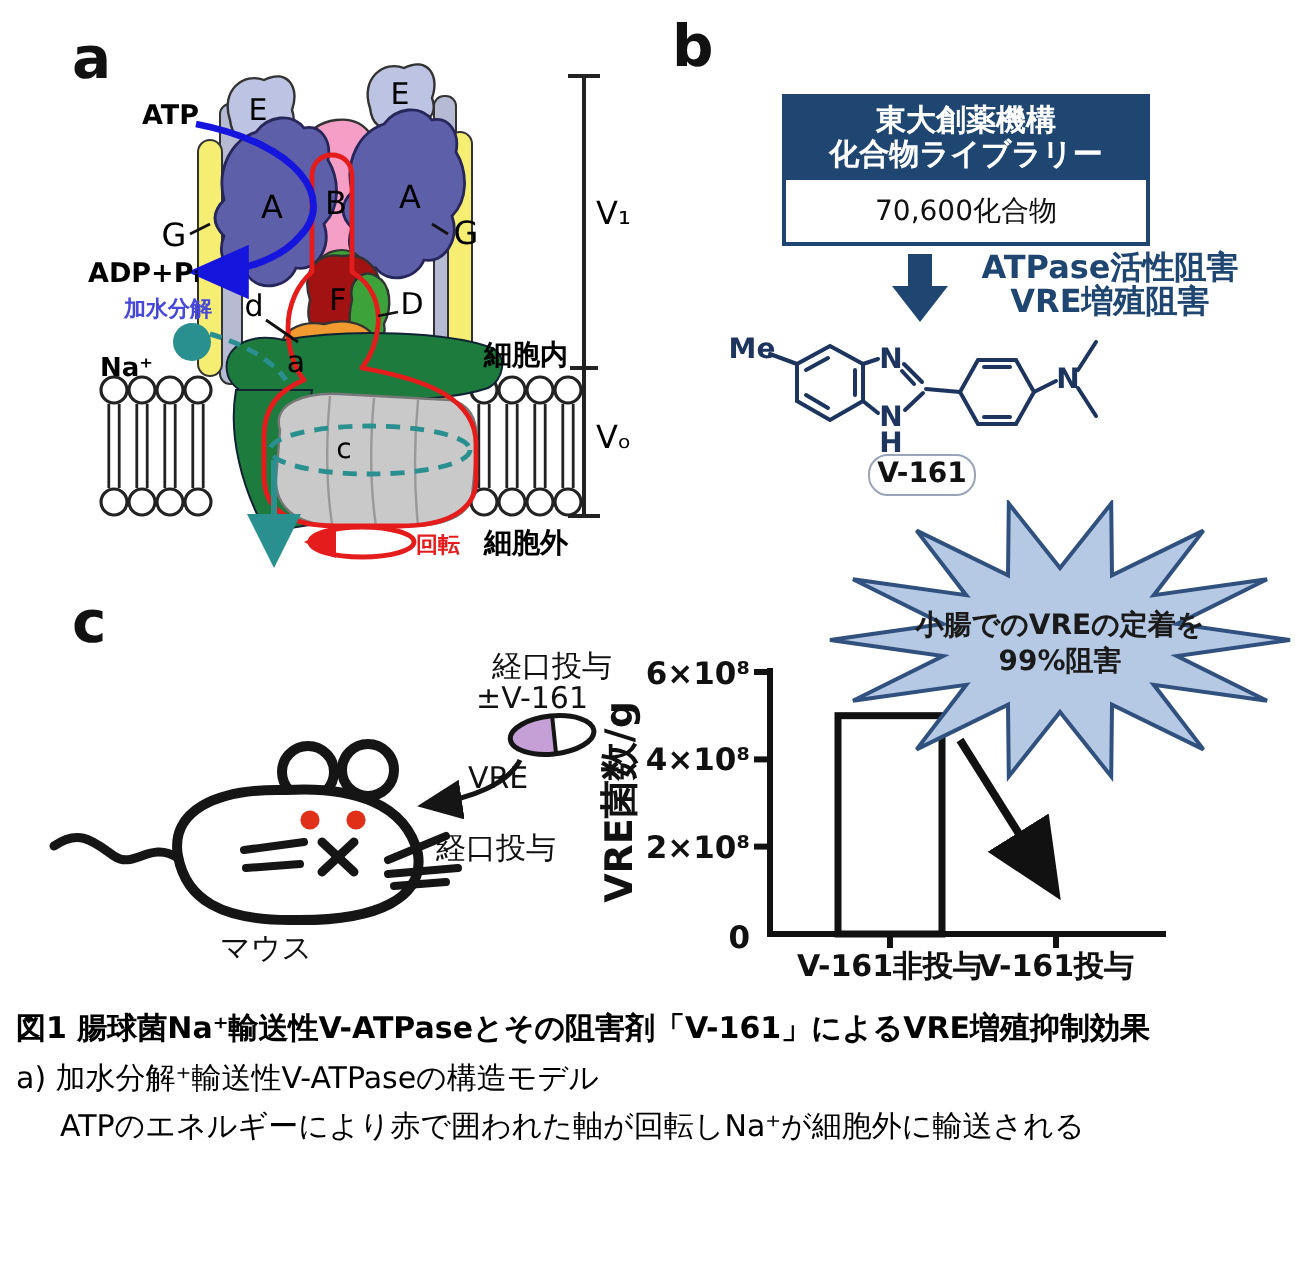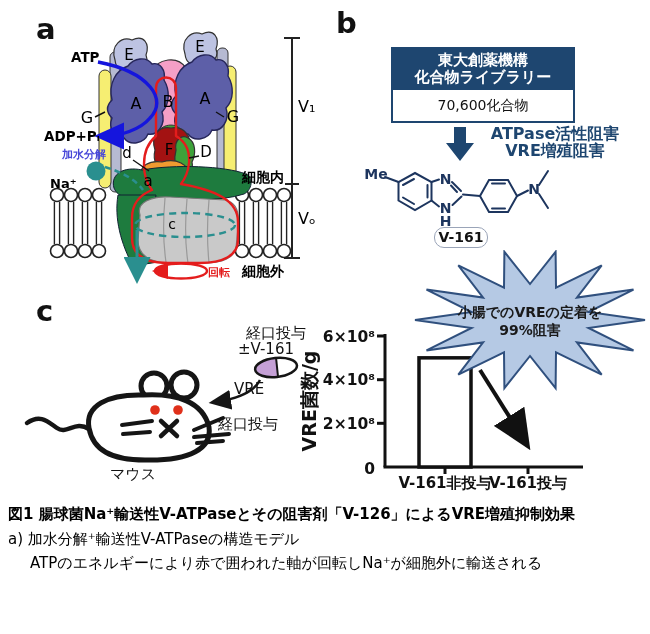--- a/index.html
+++ b/index.html
@@ -266,16 +266,16 @@
   </g>
 </svg>
 
 <svg class="abs" style="left:403px;top:250px;" width="247" height="150" viewBox="0 0 247 150">
   <polygon points="242,70 185.5,78 230.5,100.4 173.9,92.4 198.7,124.7 153,102.4 152.6,138.2 127,106 101.4,138.2 101,102.4 55.3,124.7 80.1,92.4 23.5,100.4 68.5,78 12,70 68.5,62 23.5,39.6 80.1,47.6 55.3,15.3 101,37.6 101.4,1.8 127,34 152.6,1.8 153,37.6 198.7,15.3 173.9,47.6 230.5,39.6 185.5,62" fill="#b5c9e4" stroke="#30507e" stroke-width="2"></polygon>
   <text x="127" y="67" font-size="14" font-weight="600" text-anchor="middle" fill="#1a1a1a">小腸でのVREの定着を</text>
   <text x="127" y="85" font-size="14" font-weight="600" text-anchor="middle" fill="#1a1a1a">99%阻害</text>
 </svg>
 
 <div class="abs caption">
-  <div class="t">図1 腸球菌Na⁺輸送性V-ATPaseとその阻害剤「V-126」によるVRE増殖抑制効果</div>
+  <div class="t">図1 腸球菌Na⁺輸送性V-ATPaseとその阻害剤「V-161」によるVRE増殖抑制効果</div>
   <div>a) 加水分解⁺輸送性V-ATPaseの構造モデル</div>
   <div class="indent">ATPのエネルギーにより赤で囲われた軸が回転しNa⁺が細胞外に輸送される</div>
 </div>
 
 </body></html>

